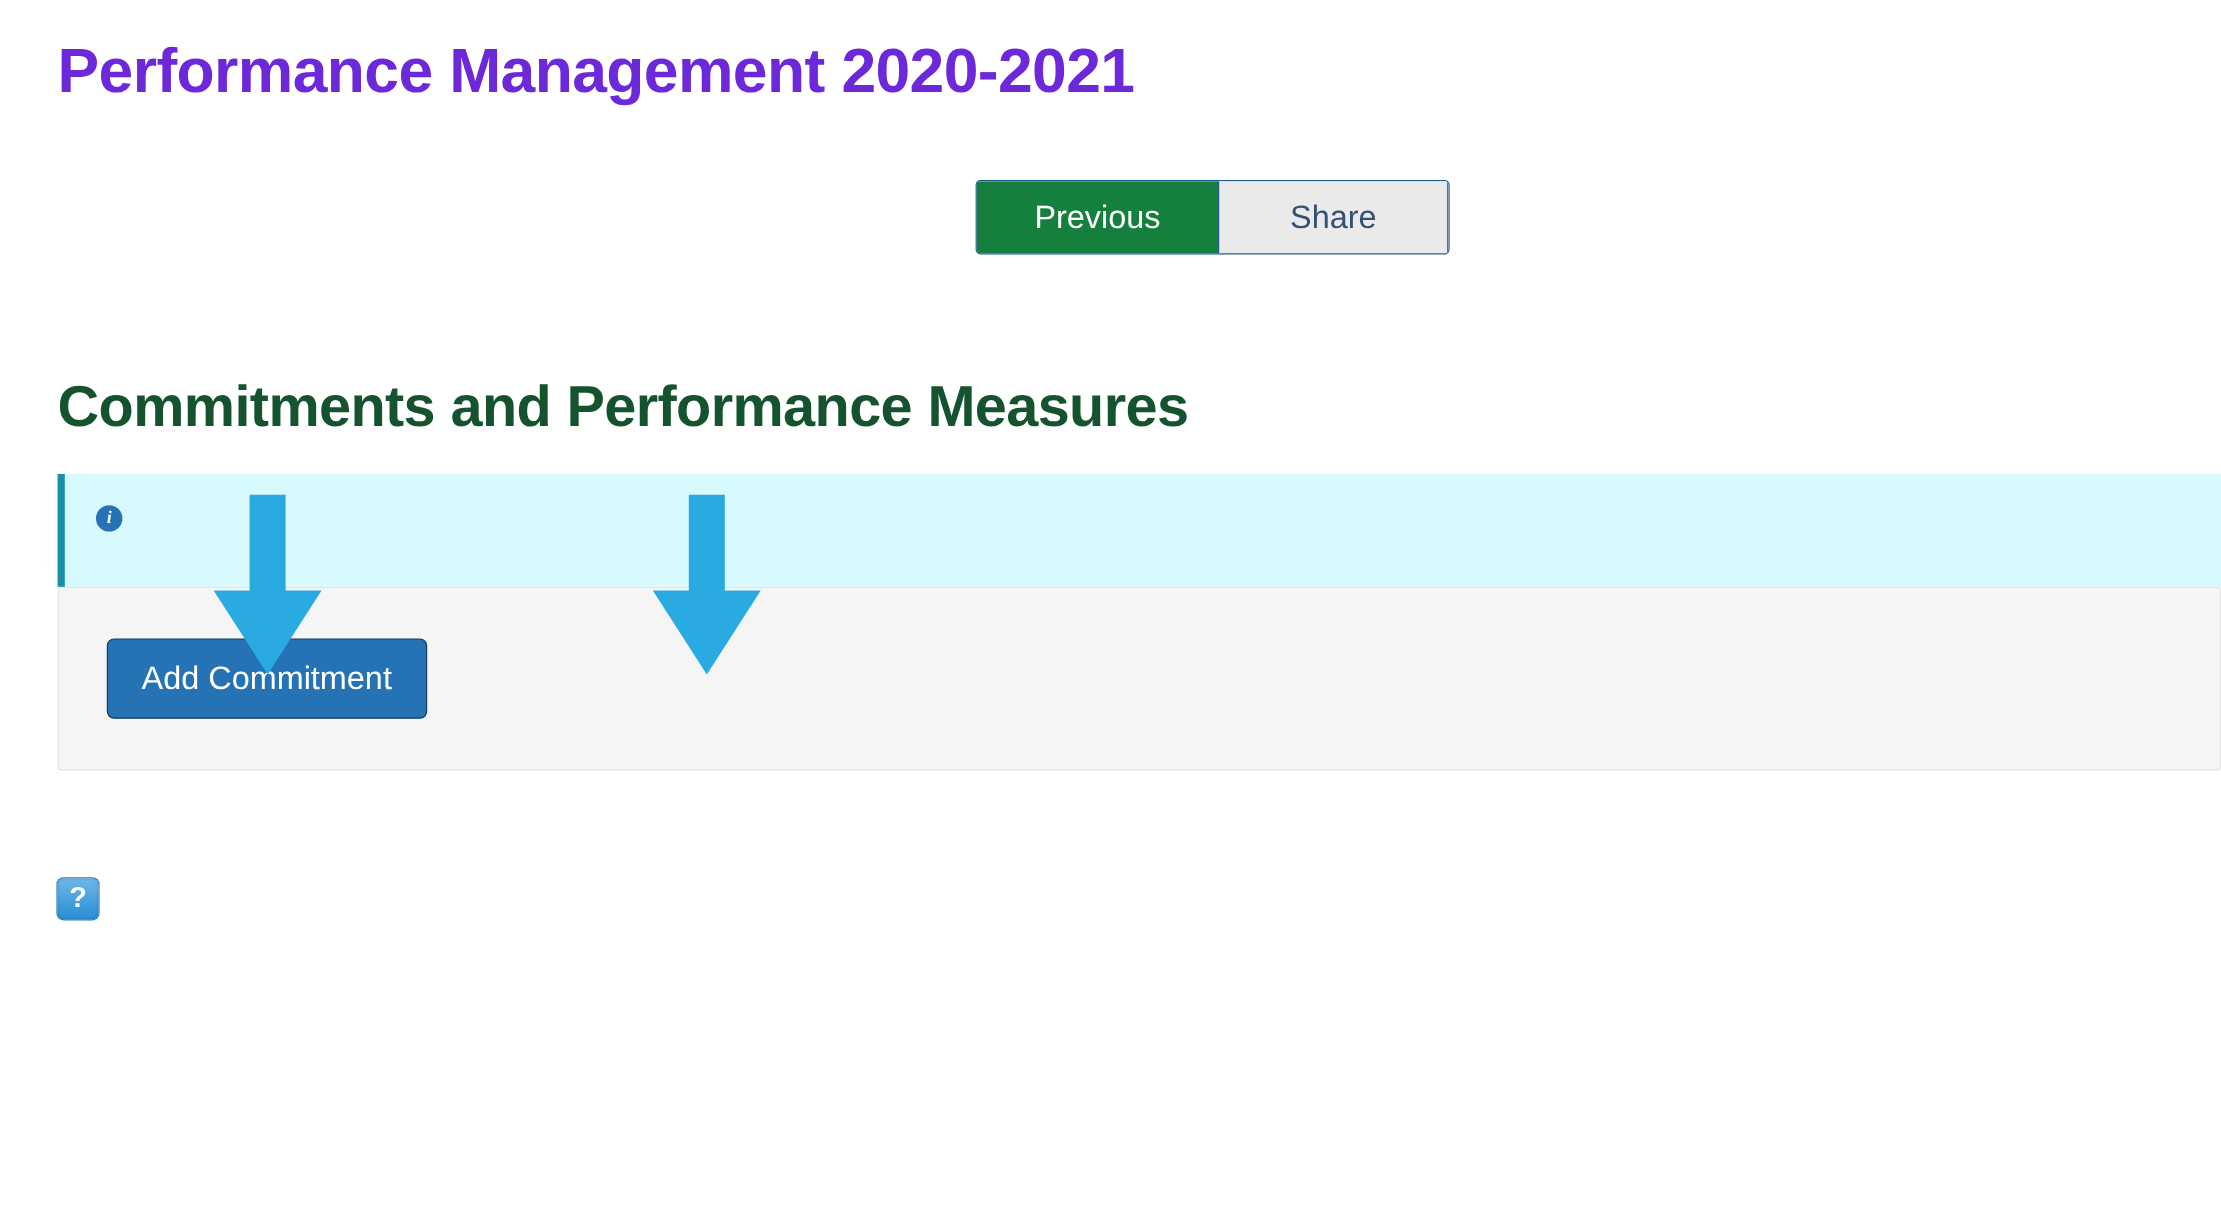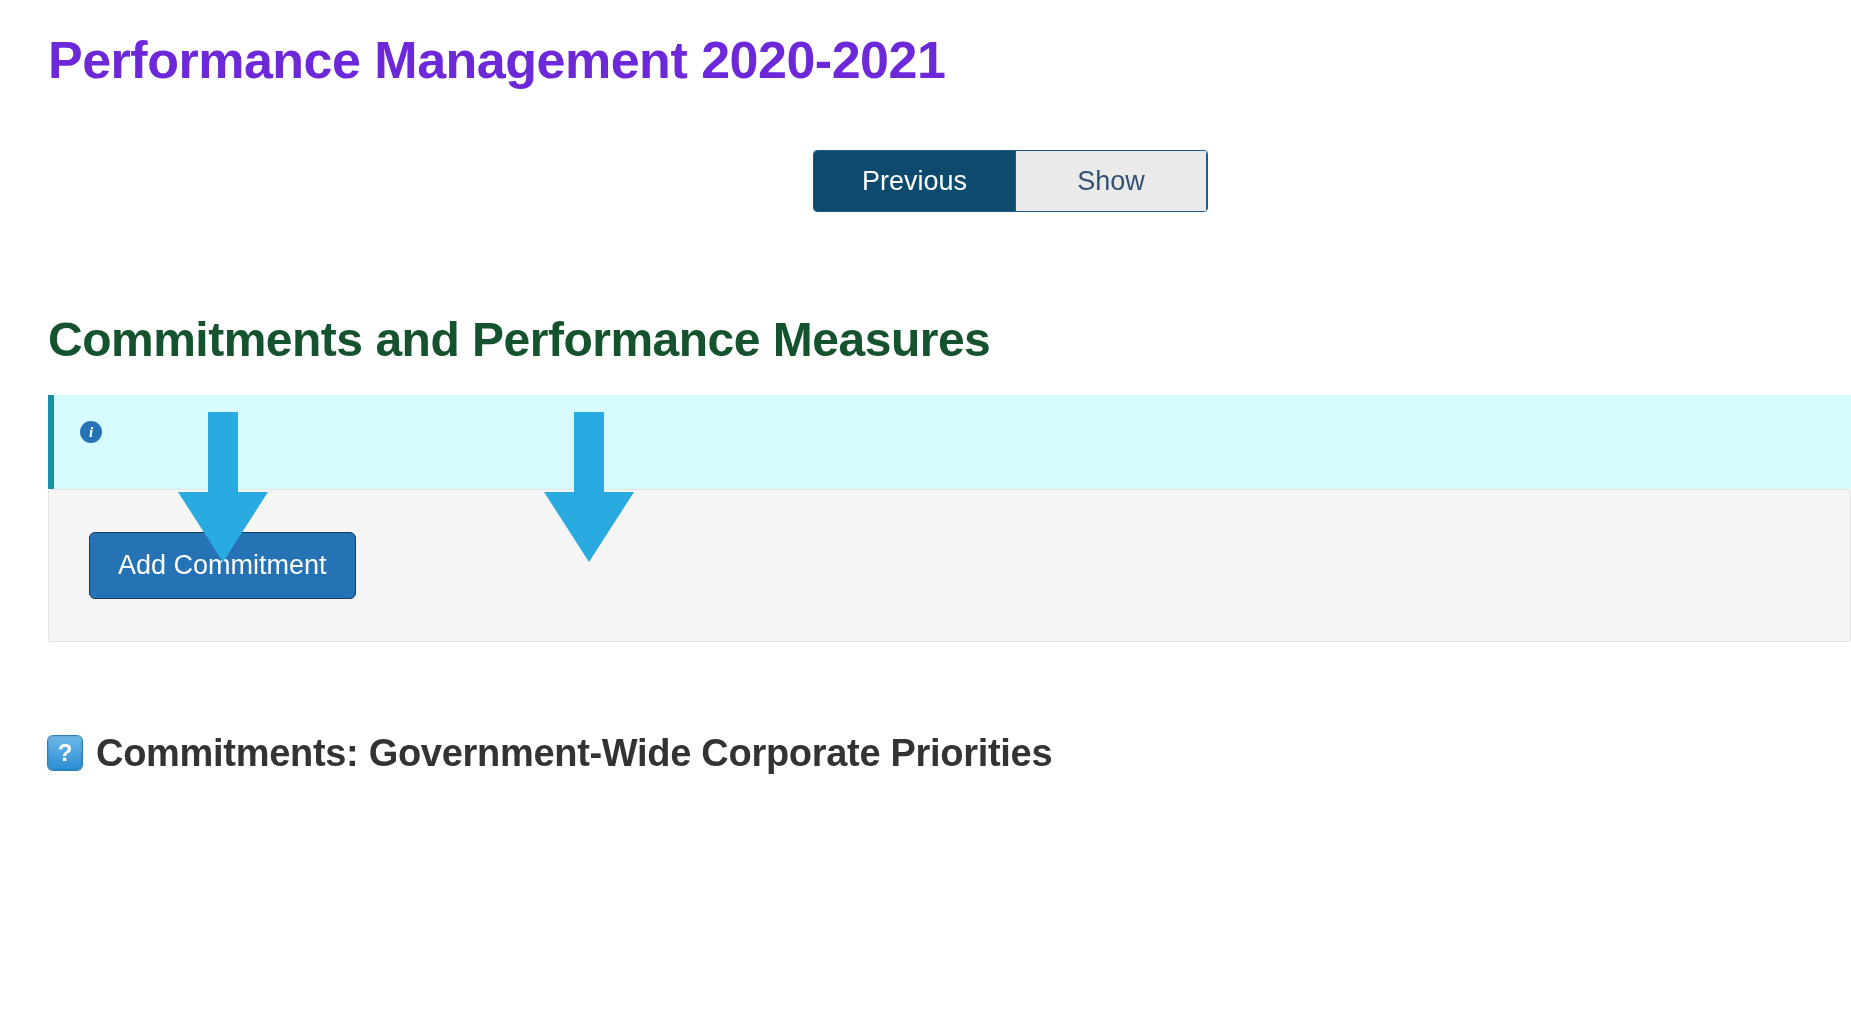--- a/index.html
+++ b/index.html
@@ -29,21 +29,21 @@
       overflow: hidden;
     }
     .pager-btn {
       padding: 14px 48px;
       font-size: 27px;
       line-height: 1.2;
       text-align: center;
       min-width: 192px;
       cursor: pointer;
       border: none;
-      background: #0c4a6e;
+      background: #15803d;
       color: #ffffff;
     }
     .pager-btn.index {
       background: #eaeaea;
       color: #335075;
       border-left: 1px solid #1d5a8f;
       border-right: 1px solid #1d5a8f;
     }
     h2.section-title {
       font-size: 48px;
@@ -135,39 +135,38 @@
     .arrow.a2 { left: 544px; top: 412px; }
   </style>
 </head>
 <body>
 
 <h1 class="page-title">Performance Management 2020-2021</h1>
 
 <div class="pager-container">
   <div class="pager">
     <button class="pager-btn">Previous</button>
-    <button class="pager-btn index">Show</button>
+    <button class="pager-btn index">Share</button>
   </div>
 </div>
 
 <h2 class="section-title">Commitments and Performance Measures</h2>
 
 <div class="info-bar">
   <span class="info-icon">i</span>
 </div>
 
 <div class="btn-panel">
   <button class="btn">Add Commitment</button>
 </div>
 
 <div class="subheading-row">
   <div class="help-icon">
       <span>?</span>
     </div>
-  <h3 class="subheading">Commitments: Government-Wide Corporate Priorities</h3>
 </div>
 
 <div class="arrow a1">
   <svg viewBox="0 0 90 150">
     <path d="M30 0 L60 0 L60 80 L90 80 L45 150 L0 80 L30 80 Z" fill="#29abe2"></path>
   </svg>
 </div>
 <div class="arrow a2">
   <svg viewBox="0 0 90 150">
     <path d="M30 0 L60 0 L60 80 L90 80 L45 150 L0 80 L30 80 Z" fill="#29abe2"></path>

